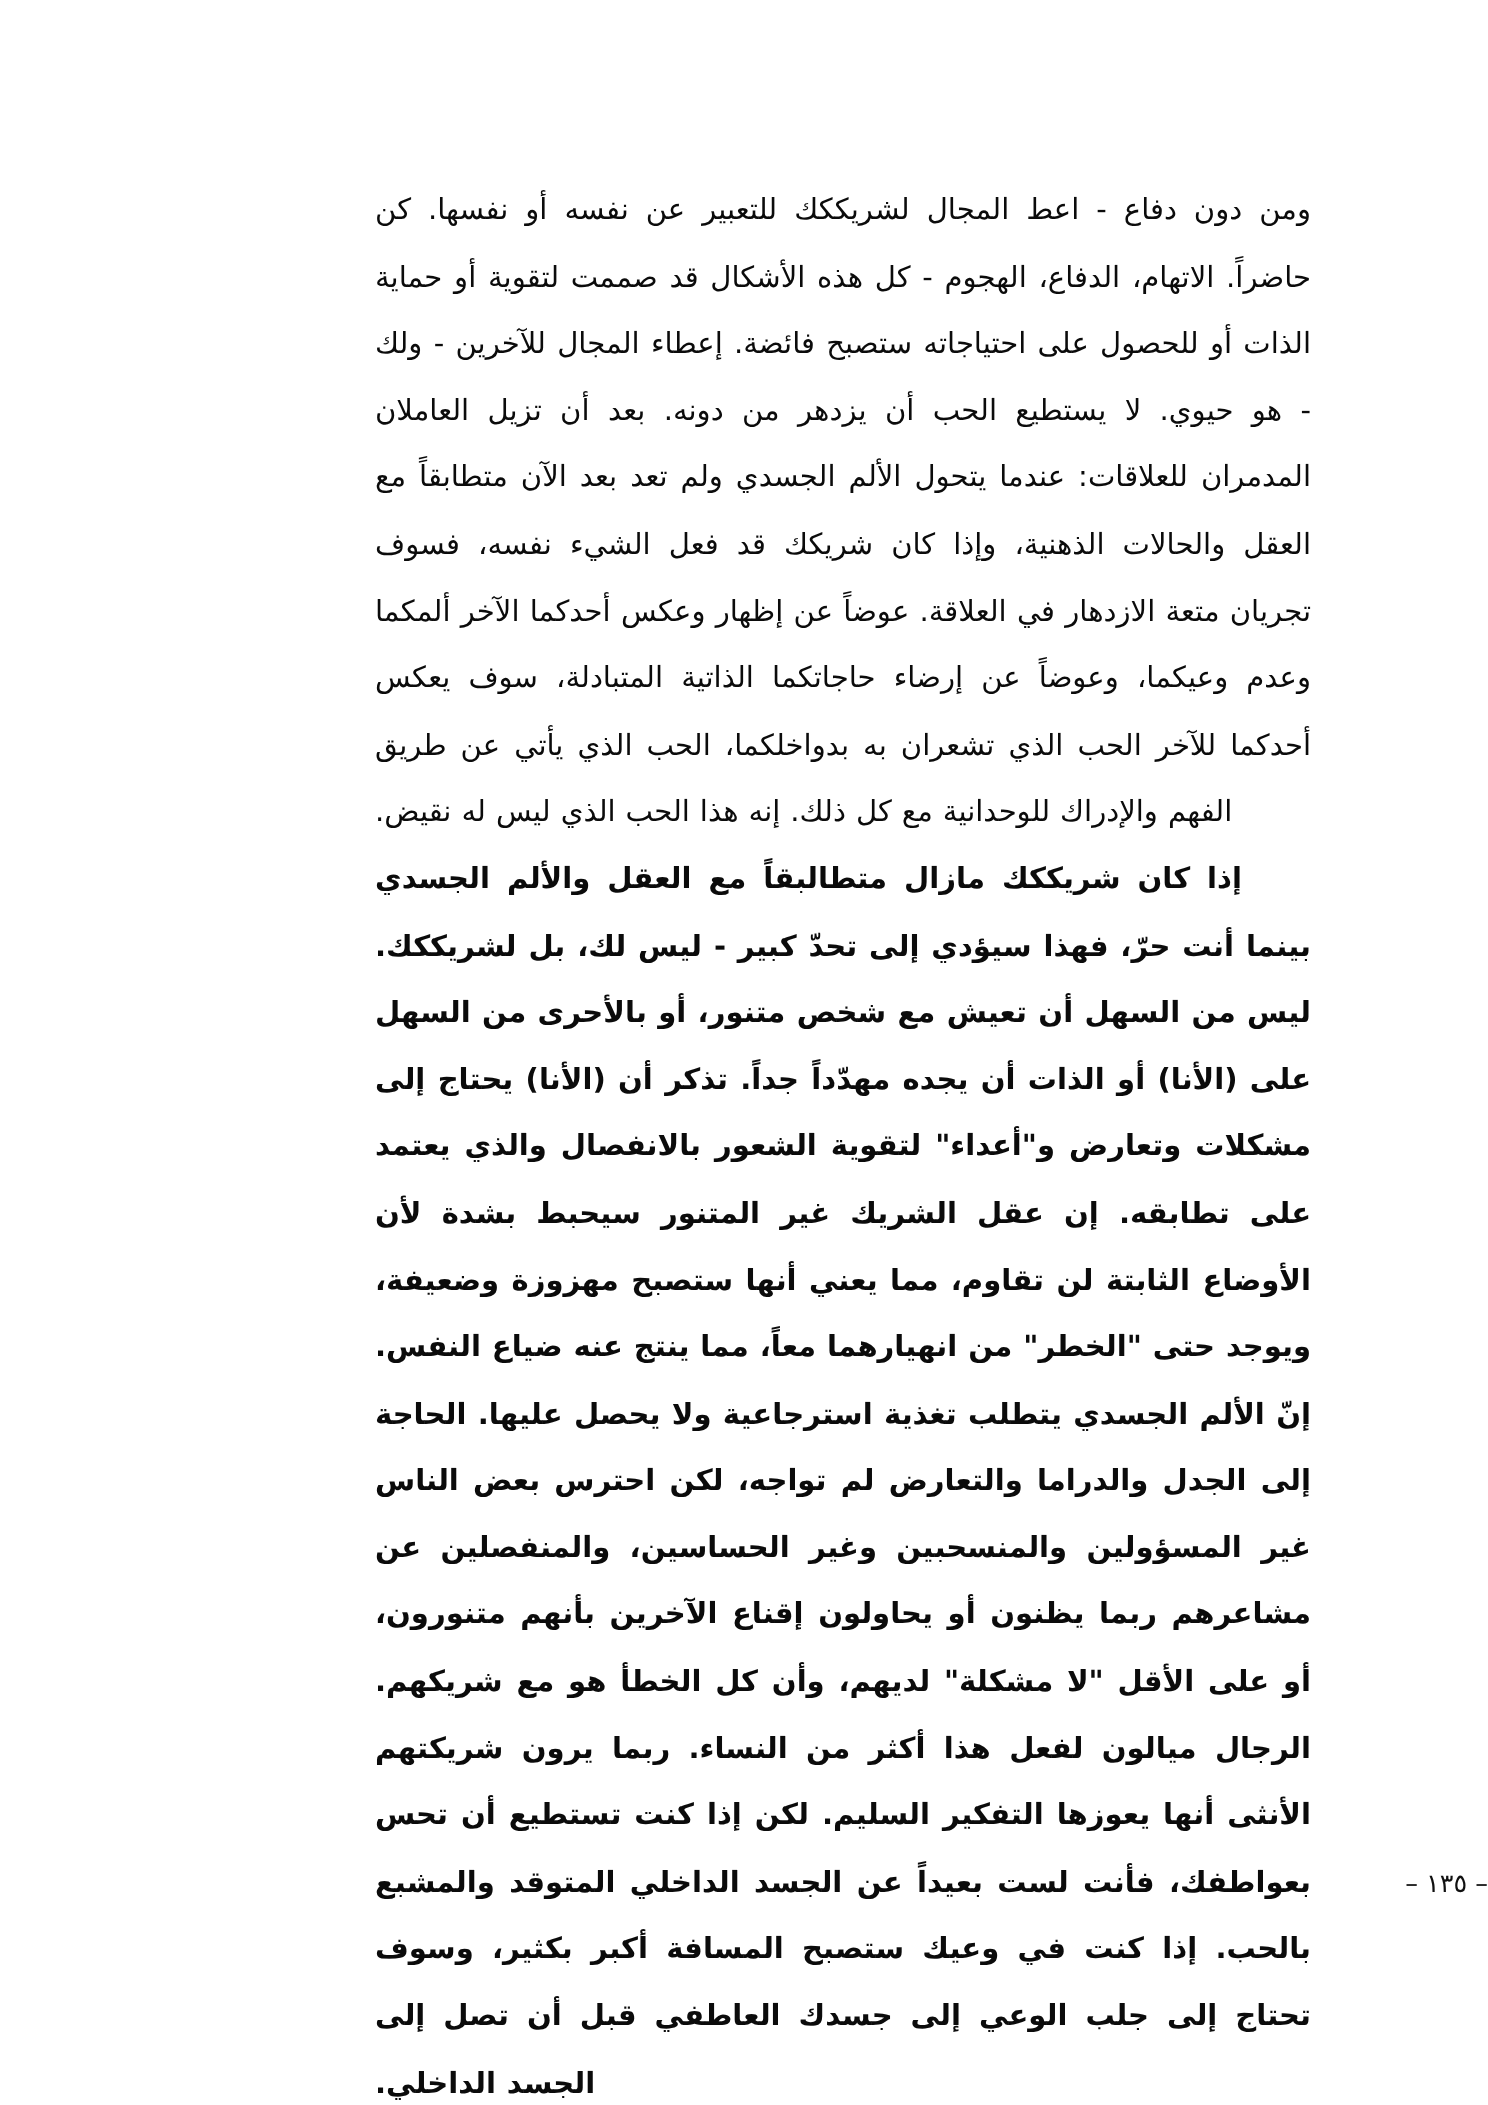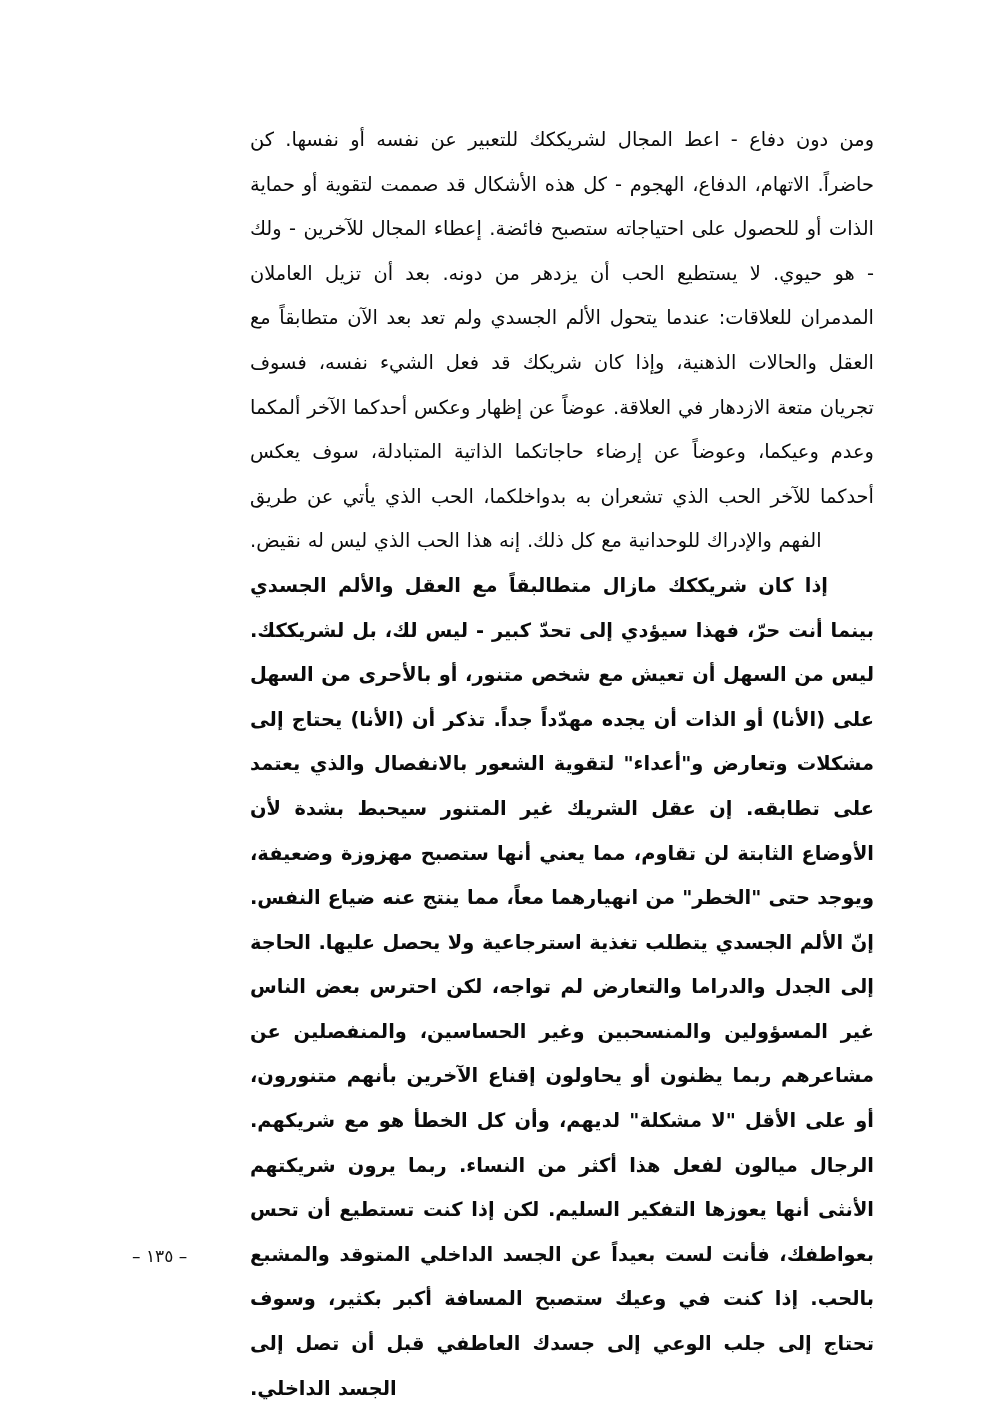--- a/index.html
+++ b/index.html
@@ -52,21 +52,21 @@
     font-weight: bold;
   }
   .p1 { text-align-last: left; }
   .p2 { text-align-last: left; }
 
   .folio {
     position: absolute;
     top: 1246px;
     left: 0;
     right: 0;
-    text-align: left;
+    text-align: right;
     font-family: "DejaVu Sans", sans-serif;
     font-size: 17px;
     color: #101010;
     letter-spacing: 1px;
     direction: rtl;
   }
   .watermark {
     position: absolute;
     top: 1337px;
     left: 0;

